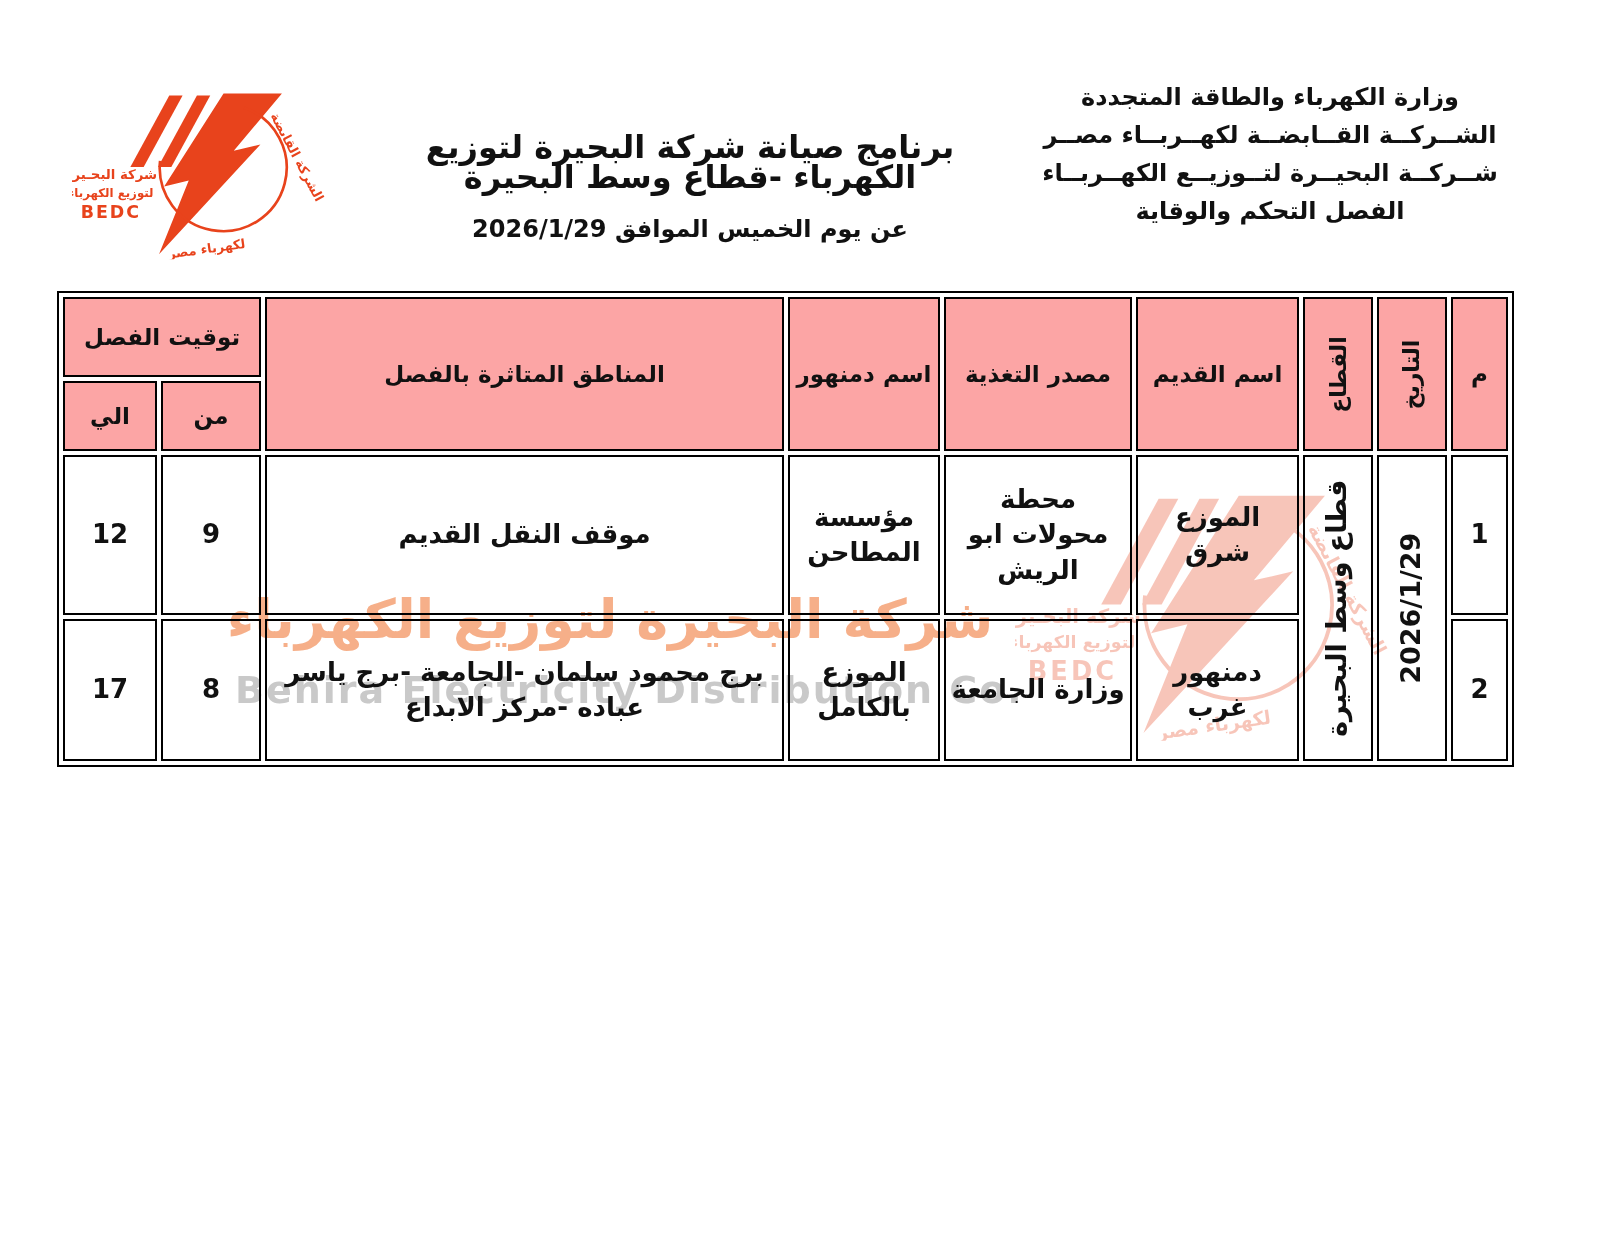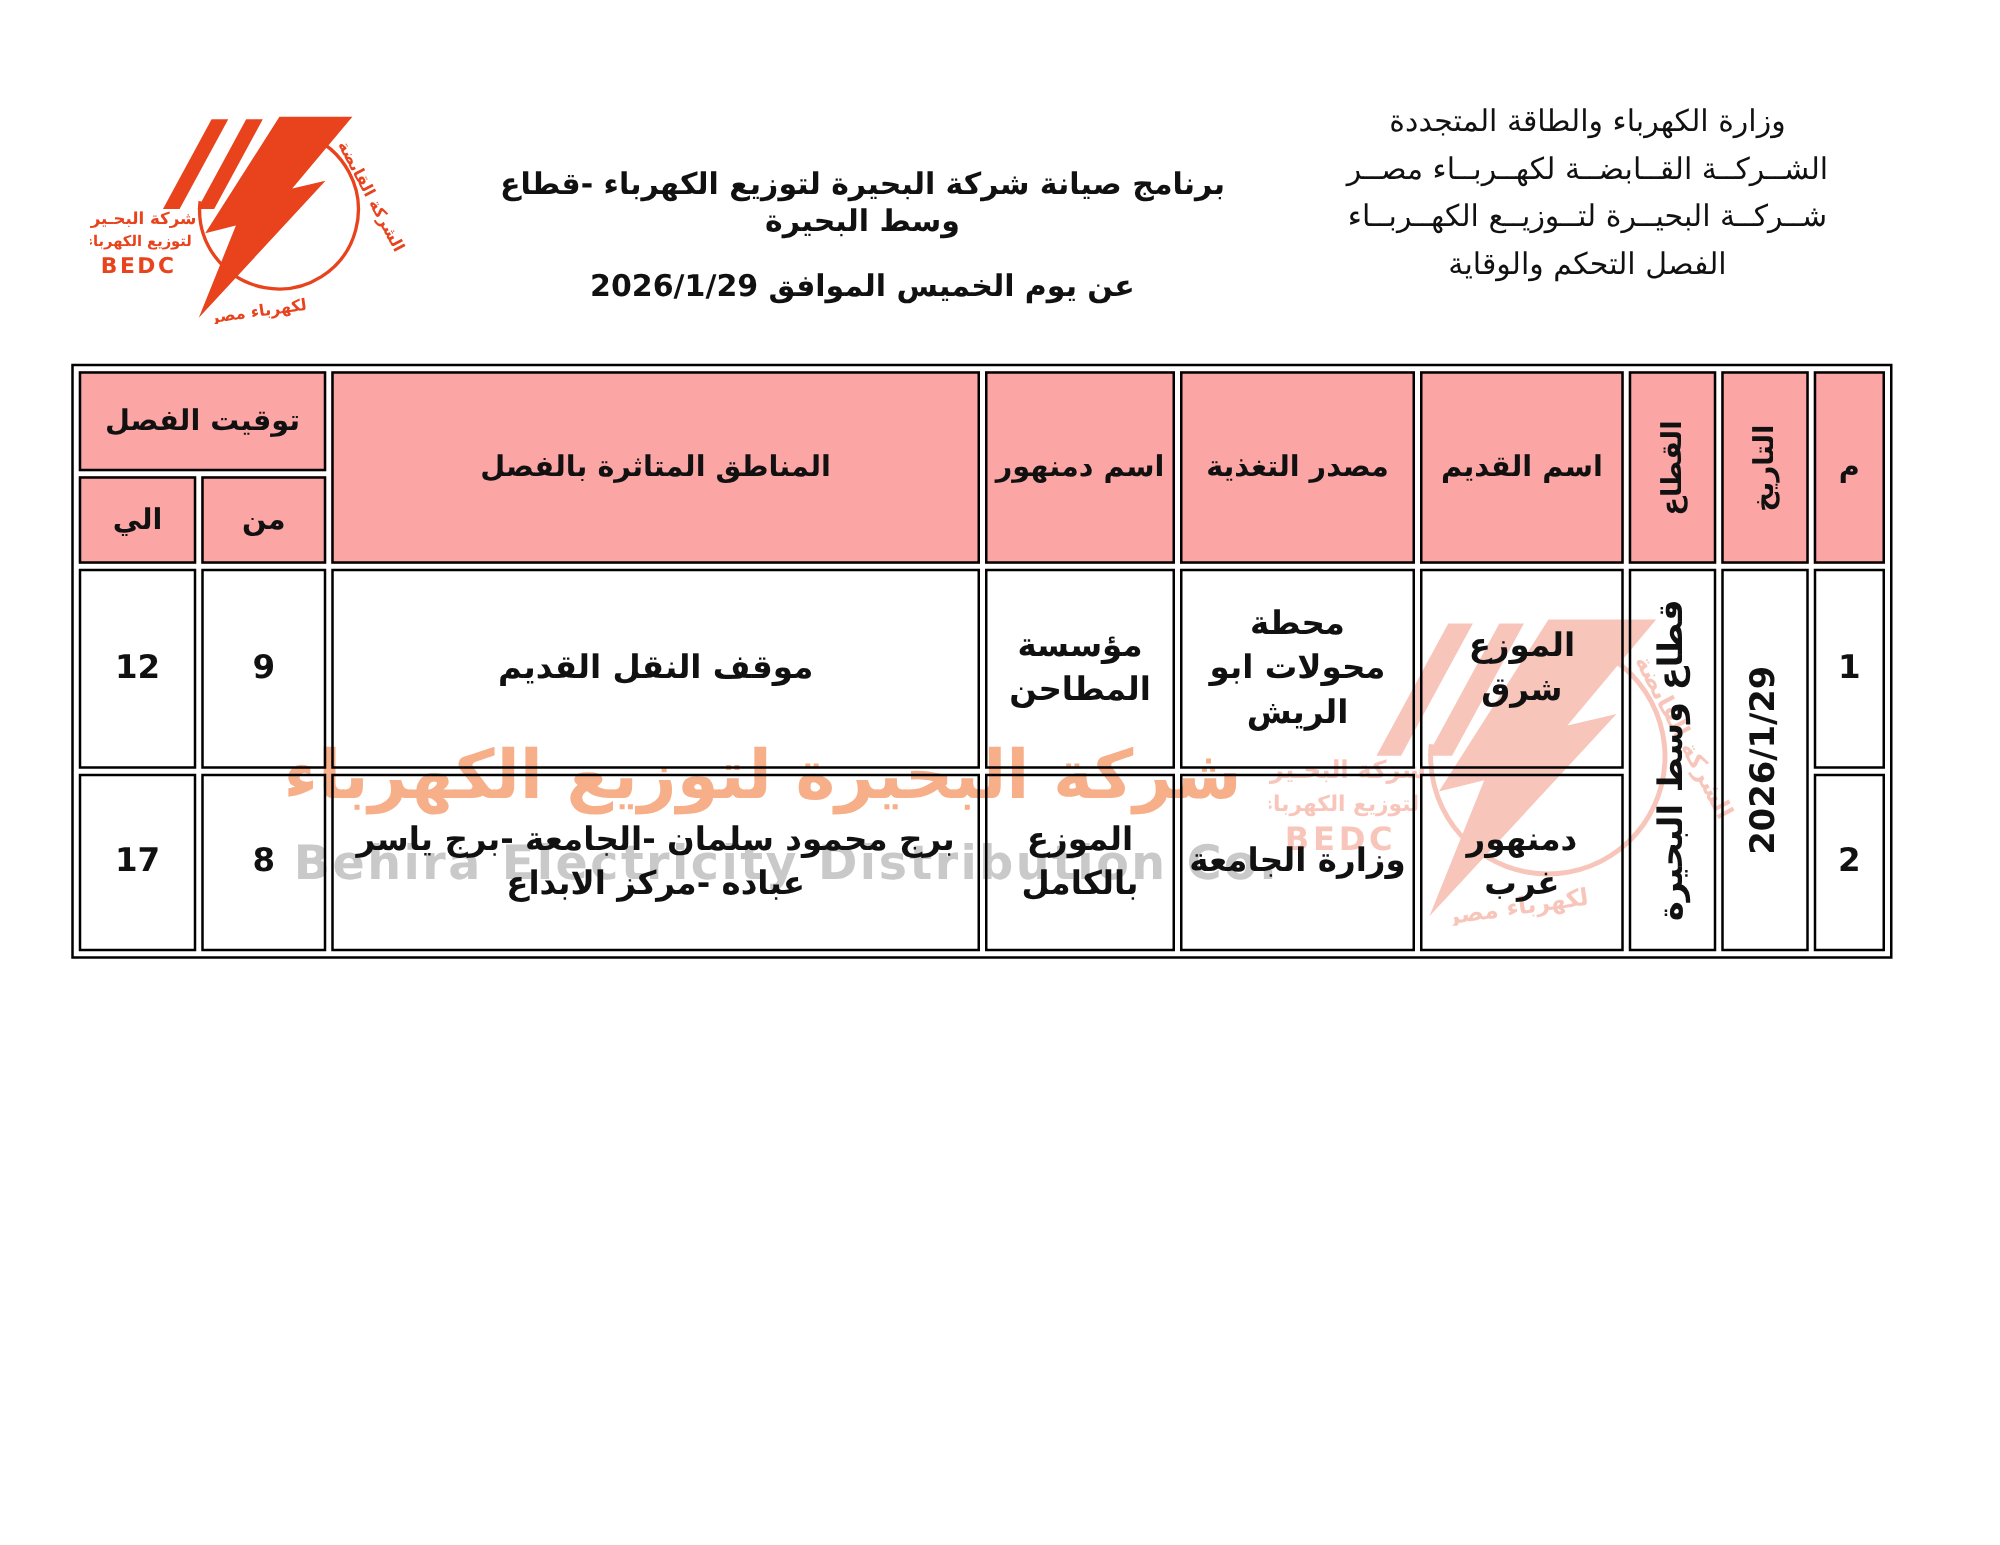--- a/index.html
+++ b/index.html
@@ -9,32 +9,32 @@
     font-family:"DejaVu Sans","Liberation Sans",sans-serif;
     overflow:hidden;
     position:relative;
   }
   .canvas{position:absolute;inset:0;width:1600px;height:1236px;}
 
   
   .letterhead{
     position:absolute;left:1040px;top:78px;width:460px;
     text-align:center;direction:rtl;
-    font-weight:normal;font-size:24px;line-height:38px;color:#111;
+    font-weight:bold;font-size:24px;line-height:38px;color:#111;
     z-index:3;
   }
   .letterhead div{white-space:nowrap;}
 
   
   .title-block{
     position:absolute;left:390px;top:132px;width:600px;
     text-align:center;direction:rtl;
     font-weight:bold;color:#111;z-index:3;
   }
-  .title-line1{font-size:24px;line-height:30px;}
+  .title-line1{font-size:32px;line-height:30px;}
   .title-line2{font-size:24px;line-height:30px;margin-top:22px;}
 
   
   .logo{position:absolute;left:72px;top:64px;width:256px;height:196px;z-index:3;}
   .logo svg{width:100%;height:100%;}
 
   
   .wm-logo{
     position:absolute;left:1015px;top:452px;width:378px;height:290px;
     opacity:.30;z-index:1;pointer-events:none;

